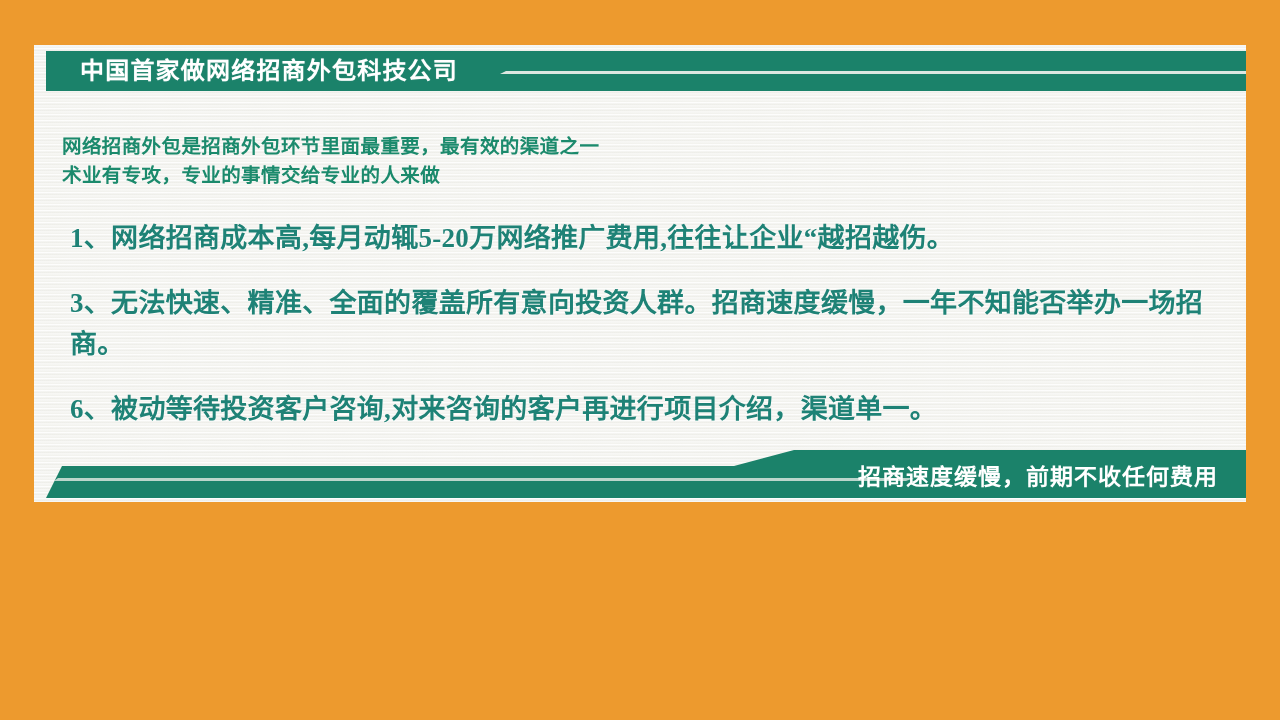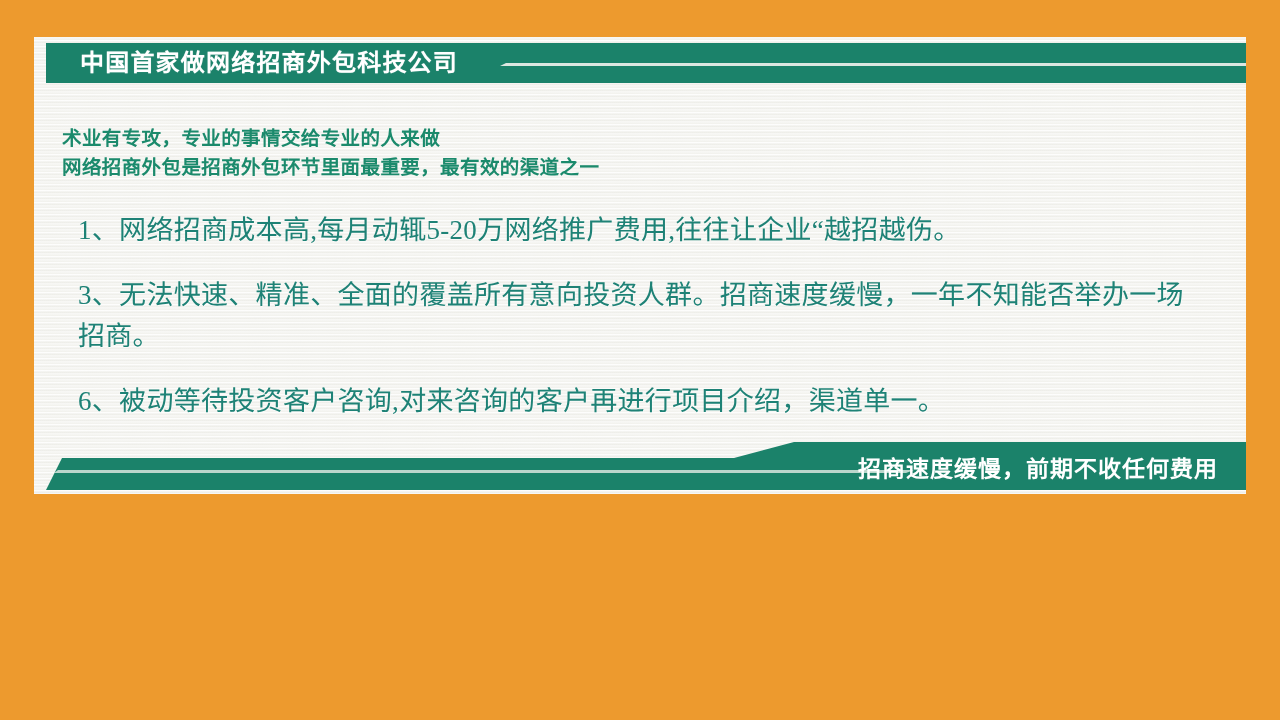--- a/index.html
+++ b/index.html
@@ -20,21 +20,21 @@
   #slide {
     position: absolute;
     inset: 0;
     background: #ED9A2E;
   }
 
   
   #canvas {
     position: absolute;
     left: 34px;
-    top: 4px;
+    top: 12px;
     width: 1212px;
     height: 524px;
     background-color: #F2F2EE;
     background-image:
       repeating-linear-gradient(
         to bottom,
         rgba(255,255,255,0.85) 0px,
         rgba(255,255,255,0.85) 1px,
         rgba(231,231,225,0.55) 2px,
         rgba(244,244,240,0.30) 3px,
@@ -118,22 +118,23 @@
     font-size: 19.5px;
     font-weight: bold;
     color: #1B8A6C;
     letter-spacing: 0.4px;
     line-height: 29px;
     white-space: nowrap;
   }
 
   #bullet-list {
     list-style: none;
-    margin: 16px;
+    margin: 8px;
     padding: 0;
+    font-weight: bold;
   }
   .bullet-item {
     font-family: "Liberation Serif", "DejaVu Serif", serif;
     font-size: 27px;
     color: #1E8276;
     line-height: 41px;
     margin: 0 0 24px 0;
     letter-spacing: 0.3px;
     text-shadow: 0.5px 0.5px 0 rgba(255,255,255,0.5);
   }
@@ -179,22 +180,22 @@
         <path d="M 472,20 L 1212,20 L 1212,23 L 466,23 Z" fill="#F2F2EE" opacity="0.9"></path>
       </svg>
     </div>
 
     <div id="header-title">中国首家做网络招商外包科技公司</div>
 
     <div id="content">
 
 
       <div id="subtitle-block">
+        <div class="subtitle-line">网络招商外包是招商外包环节里面最重要，最有效的渠道之一</div>
         <div class="subtitle-line">术业有专攻，专业的事情交给专业的人来做</div>
-        <div class="subtitle-line">网络招商外包是招商外包环节里面最重要，最有效的渠道之一</div>
       </div>
 
       <ul id="bullet-list">
         <li class="bullet-item">1、网络招商成本高,每月动辄5-20万网络推广费用,往往让企业“越招越伤。</li>
         <li class="bullet-item">3、无法快速、精准、全面的覆盖所有意向投资人群。招商速度缓慢，一年不知能否举办一场招商。</li>
         <li class="bullet-item">6、被动等待投资客户咨询,对来咨询的客户再进行项目介绍，渠道单一。</li>
       </ul>
 
     </div>
 

